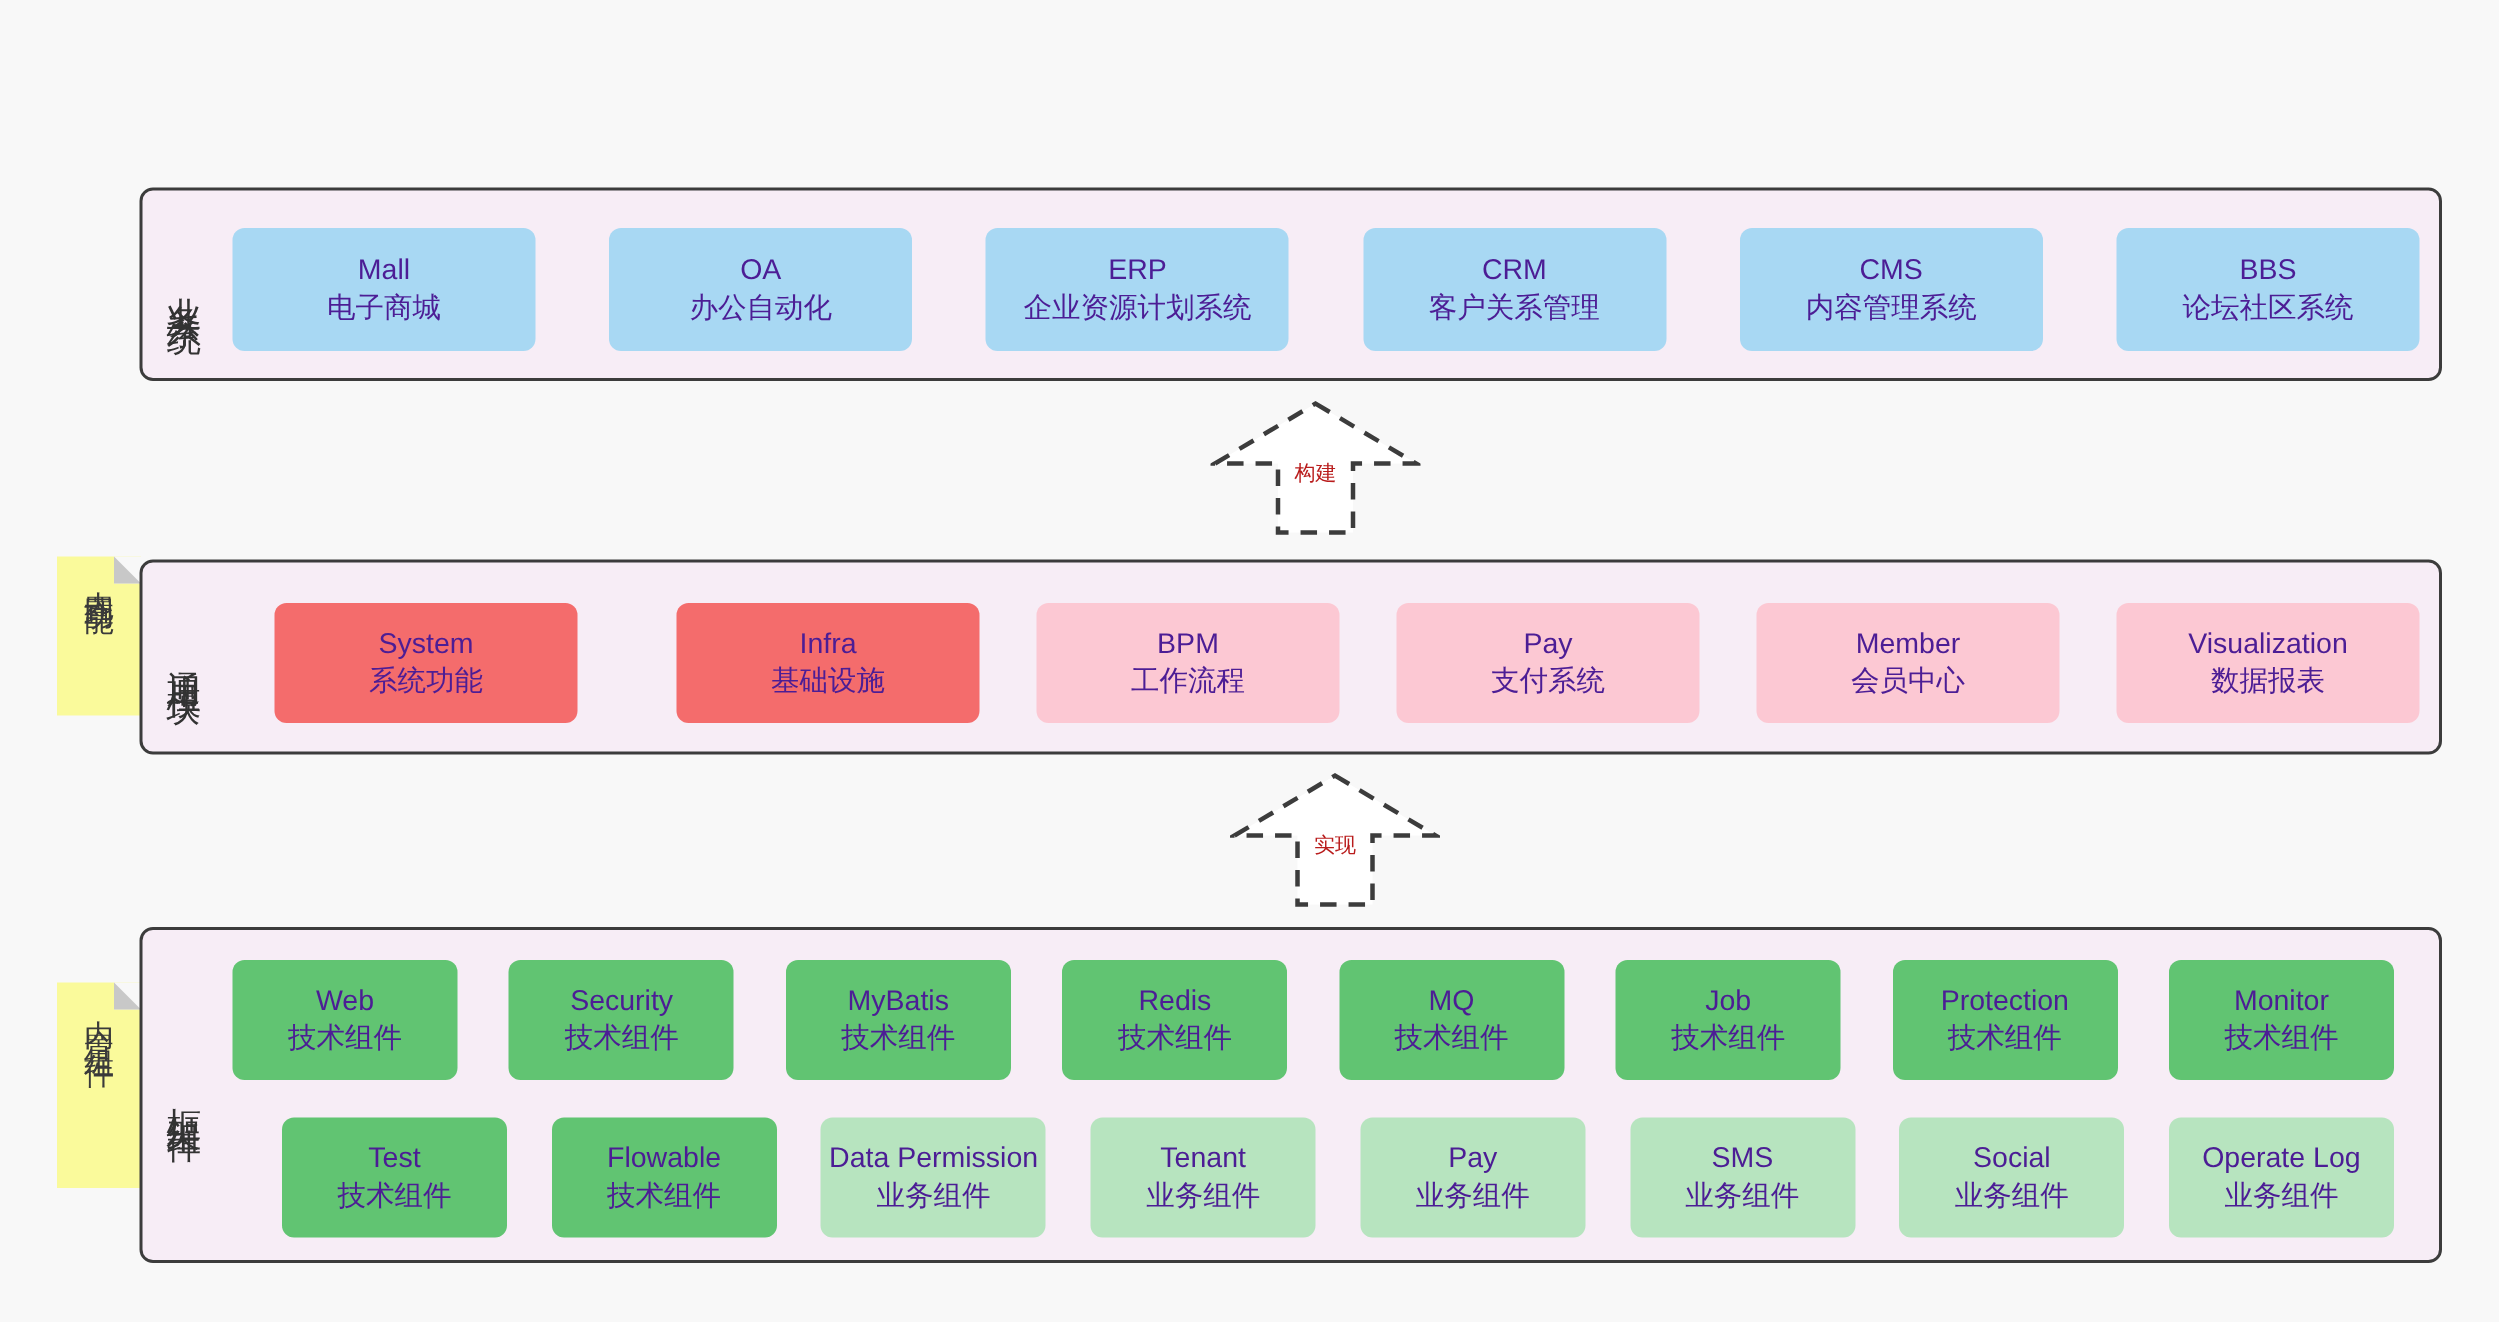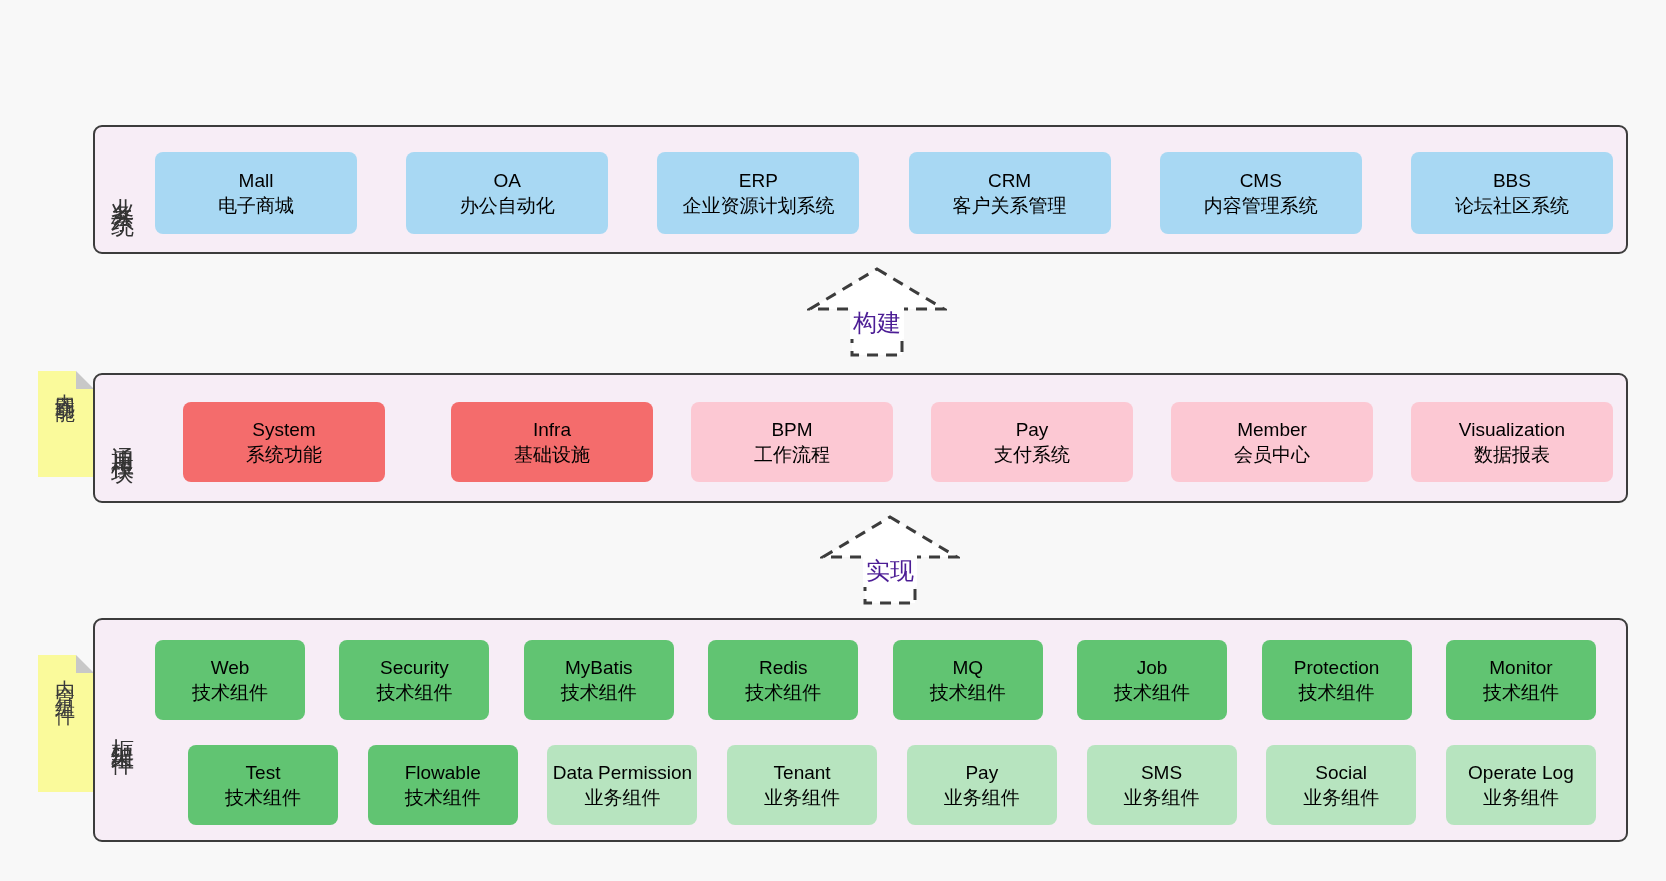--- a/index.html
+++ b/index.html
@@ -28,21 +28,21 @@
   .row-8 { left:60px; right:30px;gap:17px; }
   #panel-business .row  { top:25px;  height:82px; }
   #panel-common .row    { top:27px;  height:80px; }
   #panel-framework .row1{ top:20px;  height:80px; }
   #panel-framework .row2{ top:125px; height:80px;padding-left:33px; }
   .row-6 > .box { width:202px; }
   .row-8 > .box { width:150px; }
   .box {
     border-radius:8px; display:flex; flex-direction:column;
     align-items:center; justify-content:center; text-align:center;
-    color:#000000; font-size:19px; line-height:25px; box-sizing:border-box;
+    color:#4c1d95; font-size:19px; line-height:25px; box-sizing:border-box;
     padding:2px 4px;
   }
   .box.blue       { background:#a8d8f3; }
   .box.red        { background:#f46c6c;margin-left:28px; }
   .box.pink       { background:#fcc8d3; }
   .box.green      { background:#61c472; }
   .box.lightgreen { background:#b7e4bf; }
   
   .sticky { position:absolute; width:56px; background:#fafa9b; z-index:0; }
   #sticky-common    { left:38px; top:371px; height:106px; }
@@ -58,21 +58,21 @@
   }
   #sticky-common .sticky-label    { top:7px; letter-spacing:3px; }
   #sticky-framework .sticky-label { top:9px; letter-spacing:9px; }
   
   .arrow { position:absolute; width:140px; height:92px; z-index:2; }
   #arrow-build     { left:807px; top:266px; }
   #arrow-implement { left:820px; top:514px; }
   .arrow svg { display:block; }
   .arrow-label {
     position:absolute; left:50%; top:41px; transform:translateX(-50%);
-    background:#ffffff; padding:0 3px; font-size:24px; color:#4c1d95;
+    background:#ffffff; padding:0 3px; font-size:14px; color:#b91c1c;
     white-space:nowrap;
   }
 </style>
 </head>
 <body>
 
 <div class="stage">
 
   <div class="sticky" id="sticky-common">
     <span class="fold"></span>

